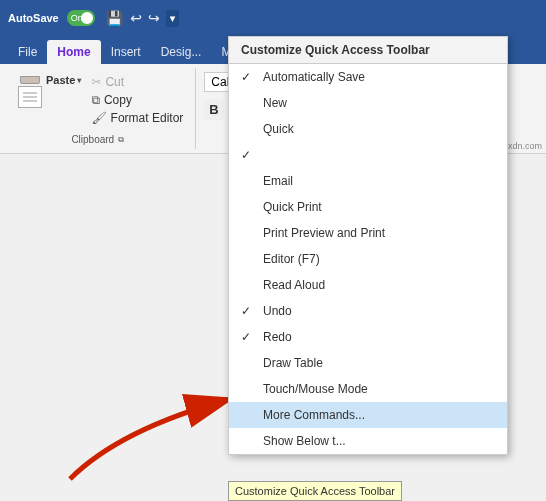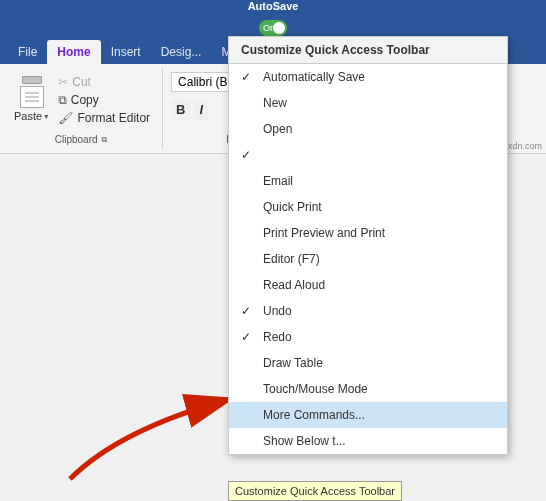--- a/index.html
+++ b/index.html
@@ -14,21 +14,20 @@
     }
 
     
     .title-bar {
       background: #2b579a;
       height: 36px;
       display: flex;
       align-items: center;
       padding: 0 8px;
       gap: 8px;
-      flex-direction: column;
     }
     .autosave-label {
       color: white;
       font-size: 11px;
       font-weight: 600;
     }
     .autosave-toggle {
       background: #4caf50;
       border-radius: 10px;
       width: 28px;
@@ -132,24 +131,25 @@
     }
     .group-expand {
       font-size: 8px;
       color: #555;
       cursor: pointer;
     }
 
     
     .paste-btn {
       display: flex;
-      flex-direction: column;
-      align-items: flex-end;
+      flex-direction: row;
+      align-items: flex-start;
       cursor: pointer;
       padding: 2px 4px;
+      font-weight: bold;
     }
     .paste-icon {
       width: 32px;
       height: 36px;
       display: flex;
       flex-direction: column;
       align-items: center;
       justify-content: center;
     }
     .paste-icon-top {
@@ -482,21 +482,21 @@
   <div class="dropdown-item">
     <span class="checkmark">✓</span>
     <span class="dropdown-item-text">Automatically Save</span>
   </div>
   <div class="dropdown-item">
     <span class="checkmark"></span>
     <span class="dropdown-item-text">New</span>
   </div>
   <div class="dropdown-item">
     <span class="checkmark"></span>
-    <span class="dropdown-item-text">Open</span>
+    <span class="dropdown-item-text">Quick</span>
   </div>
   <div class="dropdown-item">
     <span class="checkmark">✓</span>
   </div>
   <div class="dropdown-item">
     <span class="checkmark"></span>
     <span class="dropdown-item-text">Email</span>
   </div>
   <div class="dropdown-item">
     <span class="checkmark"></span>

